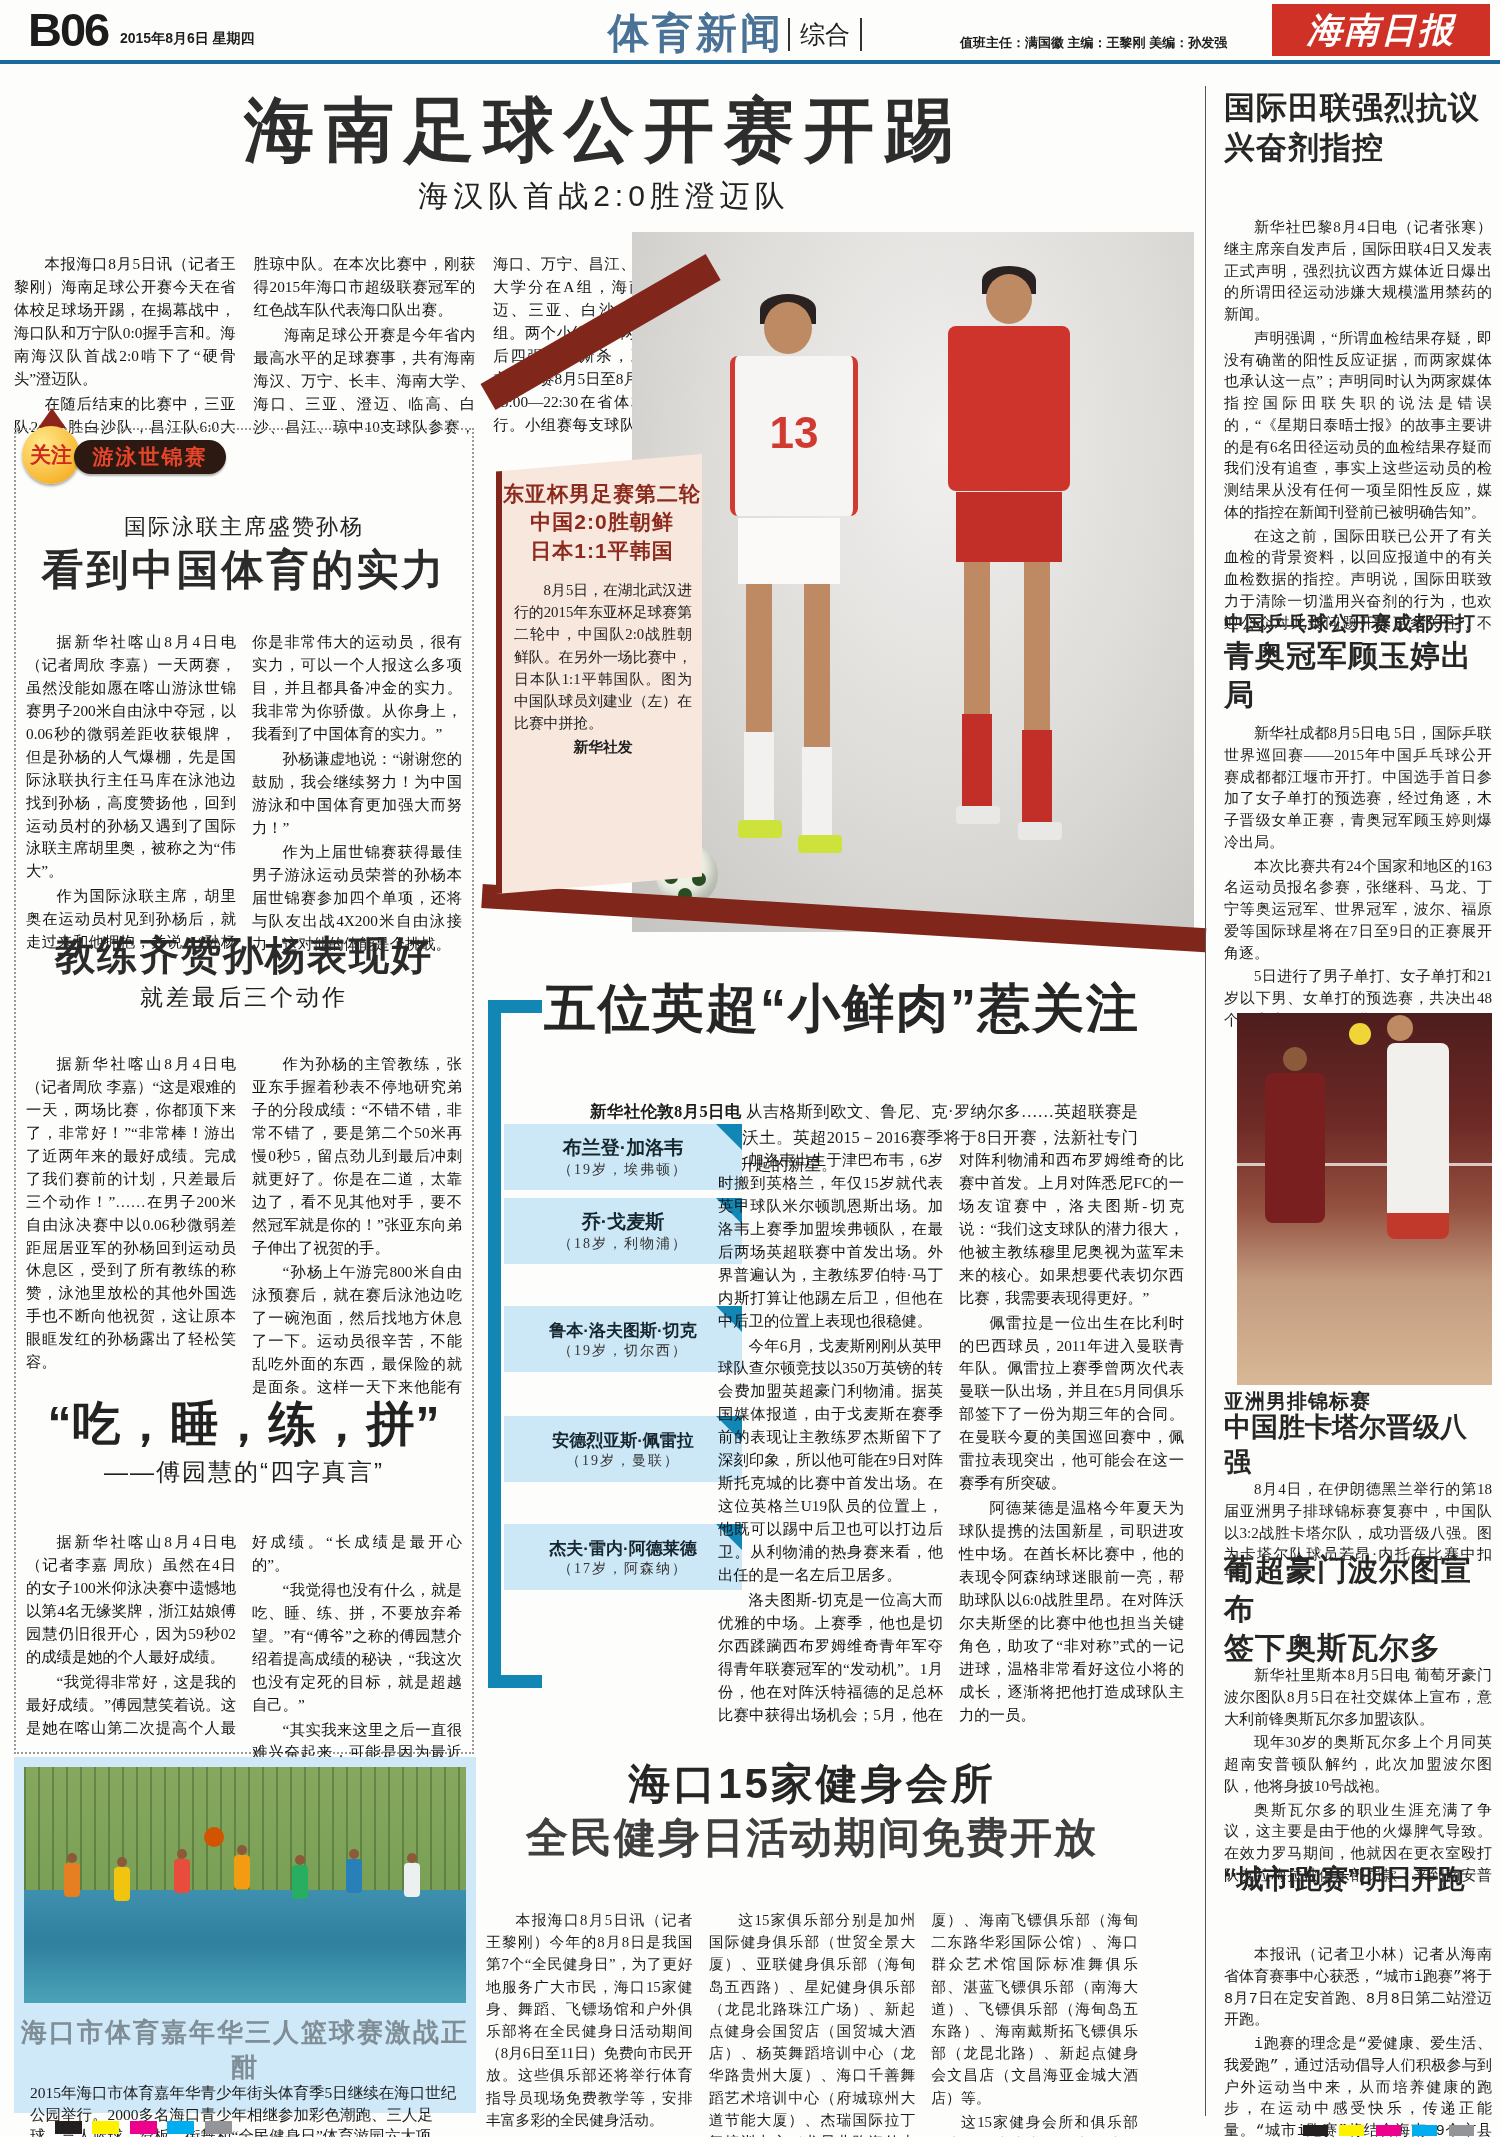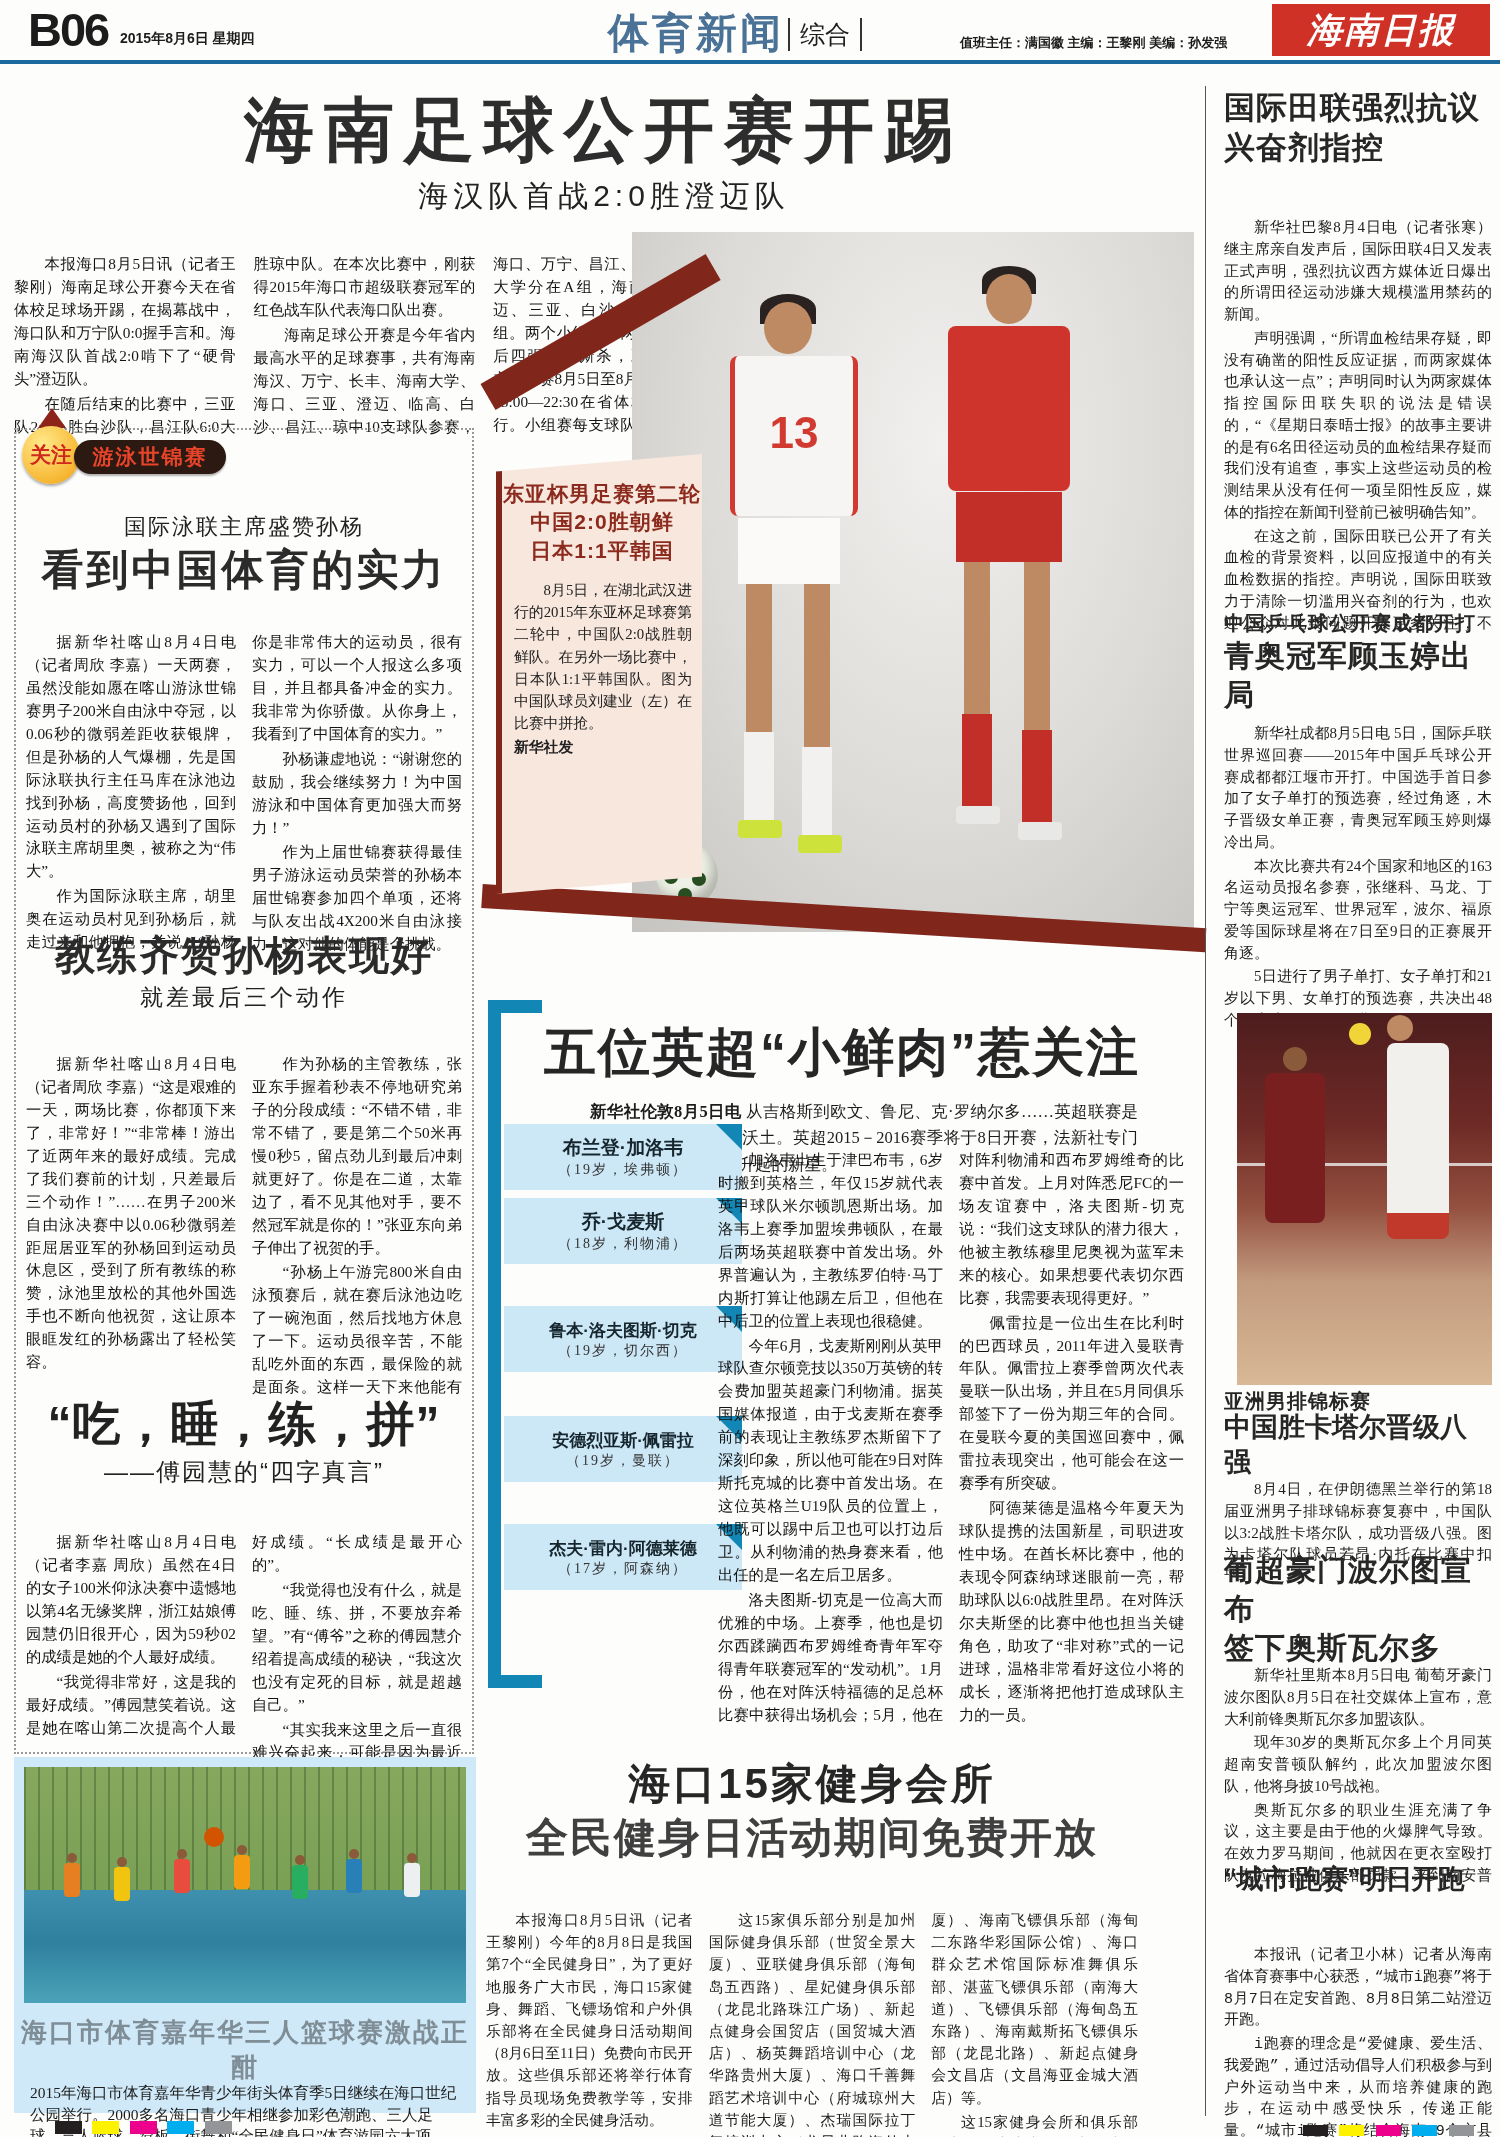--- a/index.html
+++ b/index.html
@@ -40,21 +40,21 @@
   .body15{font-size:15.3px;line-height:1.5;color:#141414;}
   .lead-in{font-weight:bold;}
   
   .maroon{background:#80261b;}
   .soccer-photo{background:radial-gradient(ellipse at 55% 30%,#f1f0ee 0%,#dddbd8 55%,#c6c4c0 100%);}
   .jersey-num{color:#d03a30;font-weight:bold;font-size:44px;text-align:center;}
   .cap-panel{background:#f7e7dd;border-left:6px solid #80261b;
      clip-path:polygon(0 4%,100% 0,100% 96%,0 100%);}
   .cap-title{color:#8c2a1d;font-weight:bold;font-size:21px;line-height:1.35;letter-spacing:1px;}
   .cap-body{font-size:14.8px;line-height:1.5;color:#222;}
-  .credit{font-weight:bold;text-indent:0;text-align:left;}
+  .credit{font-weight:bold;text-indent:0;text-align:center;}
   
   .teal{background:#1286b4;}
   .epl-head{font-size:52px;font-weight:bold;letter-spacing:2px;color:#262626;}
   .pbox{background:#cce7f5;position:absolute;left:22px;width:238px;height:66px;
         display:flex;flex-direction:column;align-items:center;justify-content:center;}
   .pbox .nm{font-weight:bold;font-size:19px;color:#16262e;}
   .pbox .inf{font-size:14px;letter-spacing:2px;color:#333;font-family:"Liberation Serif","DejaVu Serif",serif;}
   .fold{position:absolute;top:0;right:0;width:0;height:0;border-top:26px solid #1286b4;border-left:26px solid transparent;}
   
   .rc-h2{font-size:31px;font-weight:bold;letter-spacing:1px;line-height:1.3;color:#262626;}
@@ -200,21 +200,21 @@
         <p>8月5日，在湖北武汉进行的2015年东亚杯足球赛第二轮中，中国队2:0战胜朝鲜队。在另外一场比赛中，日本队1:1平韩国队。图为中国队球员刘建业（左）在比赛中拼抢。</p>
         <p class="credit">新华社发</p>
       </div>
     </div>
   </div>
 
   <div class="abs" style="left:482px;top:958px;width:712px;height:794px;">
     <div class="abs teal" style="left:6px;top:42px;width:13px;height:688px;"></div>
     <div class="abs teal" style="left:6px;top:42px;width:54px;height:13px;"></div>
     <div class="abs teal" style="left:6px;top:717px;width:54px;height:13px;"></div>
-    <div class="abs ctr epl-head" style="left:40px;top:16px;width:640px;margin-top:44px;">五位英超“小鲜肉”惹关注</div>
+    <div class="abs ctr epl-head" style="left:40px;top:16px;width:640px;">五位英超“小鲜肉”惹关注</div>
     <div class="abs serif" style="left:108px;top:110px;width:548px;font-size:16.5px;line-height:1.6;text-align:justify;"><span class="lead-in">新华社伦敦8月5日电</span> <span>从吉格斯到欧文、鲁尼、克·罗纳尔多……英超联赛是诞生欧洲足球巨星的沃土。英超2015－2016赛季将于8日开赛，法新社专门选出了五位可能冉冉升起的新星。</span></div>
 
     <div class="pbox" style="top:166px;">
       <div class="fold"></div>
       <div class="nm">布兰登·加洛韦</div>
       <div class="inf">（19岁，埃弗顿）</div>
     </div>
     <div class="pbox" style="top:240px;">
       <div class="fold"></div>
       <div class="nm">乔·戈麦斯</div>

